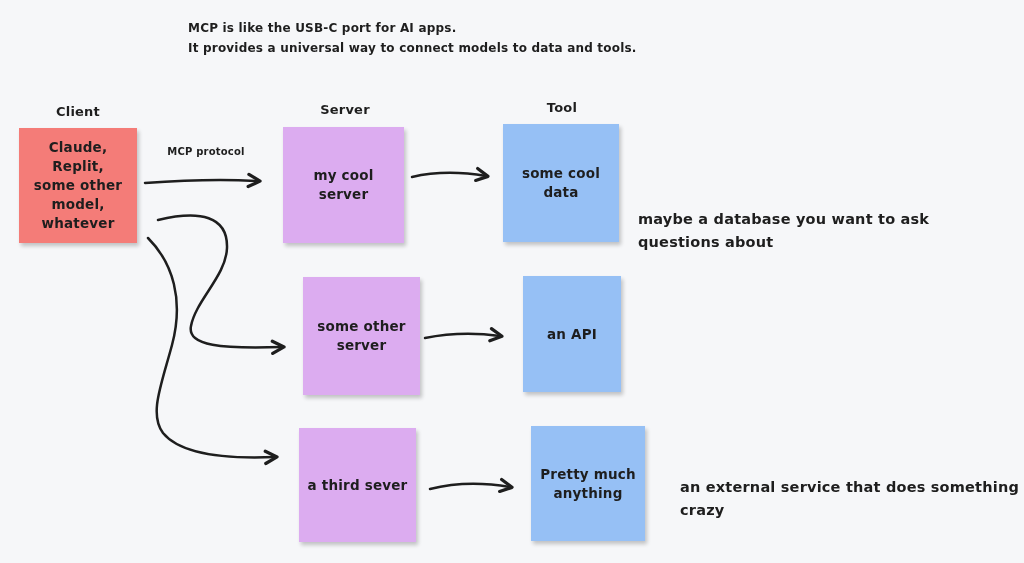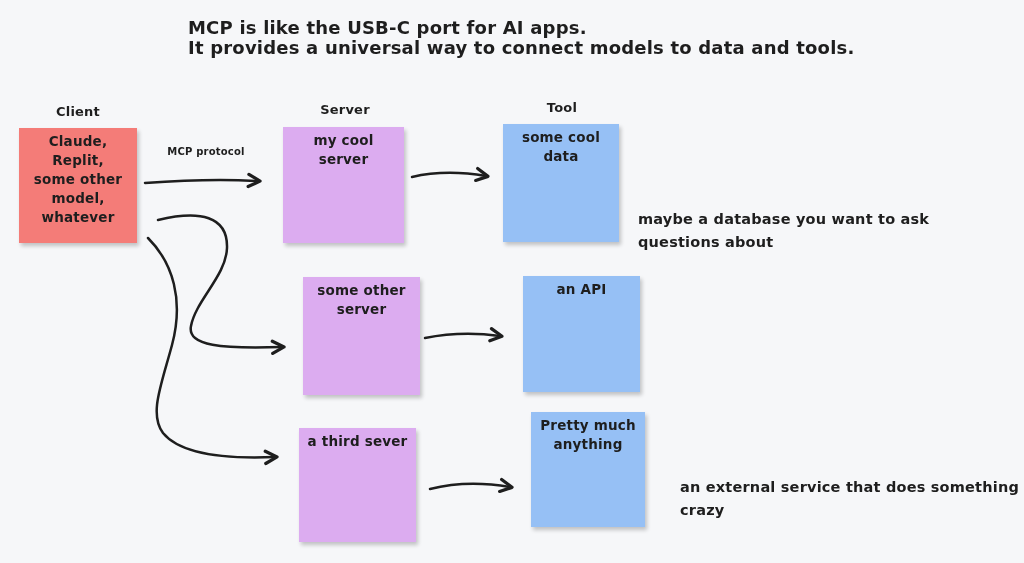--- a/index.html
+++ b/index.html
@@ -19,53 +19,53 @@
   .hand {
     font-weight: 700;
     color: #1e1e1e;
     letter-spacing: 0.2px;
     white-space: pre-line;
   }
   .title {
     position: absolute;
     left: 188px;
     top: 18px;
-    font-size: 18px;
+    font-size: 12px;
     line-height: 20px;
   }
   .col-label {
     position: absolute;
     width: 120px;
     text-align: center;
     font-size: 13px;
   }
   .col-label.client { left: 18px;  top: 104px; }
   .col-label.server { left: 285px; top: 102px; }
   .col-label.tool   { left: 502px; top: 100px; }
   .box {
     position: absolute;
     display: flex;
-    align-items: flex-start;
+    align-items: center;
     justify-content: center;
     text-align: center;
     font-size: 13.5px;
     line-height: 19px;
     padding: 4px;
     box-shadow: 2px 3px 4px rgba(0,0,0,0.22);
   }
   .box.red    { background: #f47c78; }
   .box.purple { background: #dcacf0; }
   .box.blue   { background: #96c0f5; }
   .box-client  { left: 19px;  top: 128px; width: 118px; height: 115px; }
   .box-server1 { left: 283px; top: 127px; width: 121px; height: 116px; }
   .box-server2 { left: 303px; top: 277px; width: 117px; height: 118px; }
   .box-server3 { left: 299px; top: 428px; width: 117px; height: 114px; }
   .box-tool1   { left: 503px; top: 124px; width: 116px; height: 118px; }
-  .box-tool2   { left: 523px; top: 276px; width: 117px; height: 116px; }
-  .box-tool3   { left: 531px; top: 412px; width: 114px; height: 115px; }
+  .box-tool2   { left: 523px; top: 276px; width: 98px; height: 116px; }
+  .box-tool3   { left: 531px; top: 426px; width: 114px; height: 115px; }
   .mcp-label {
     position: absolute;
     left: 150px;
     top: 146px;
     width: 112px;
     text-align: center;
     font-size: 10px;
   }
   .annotation {
     position: absolute;

